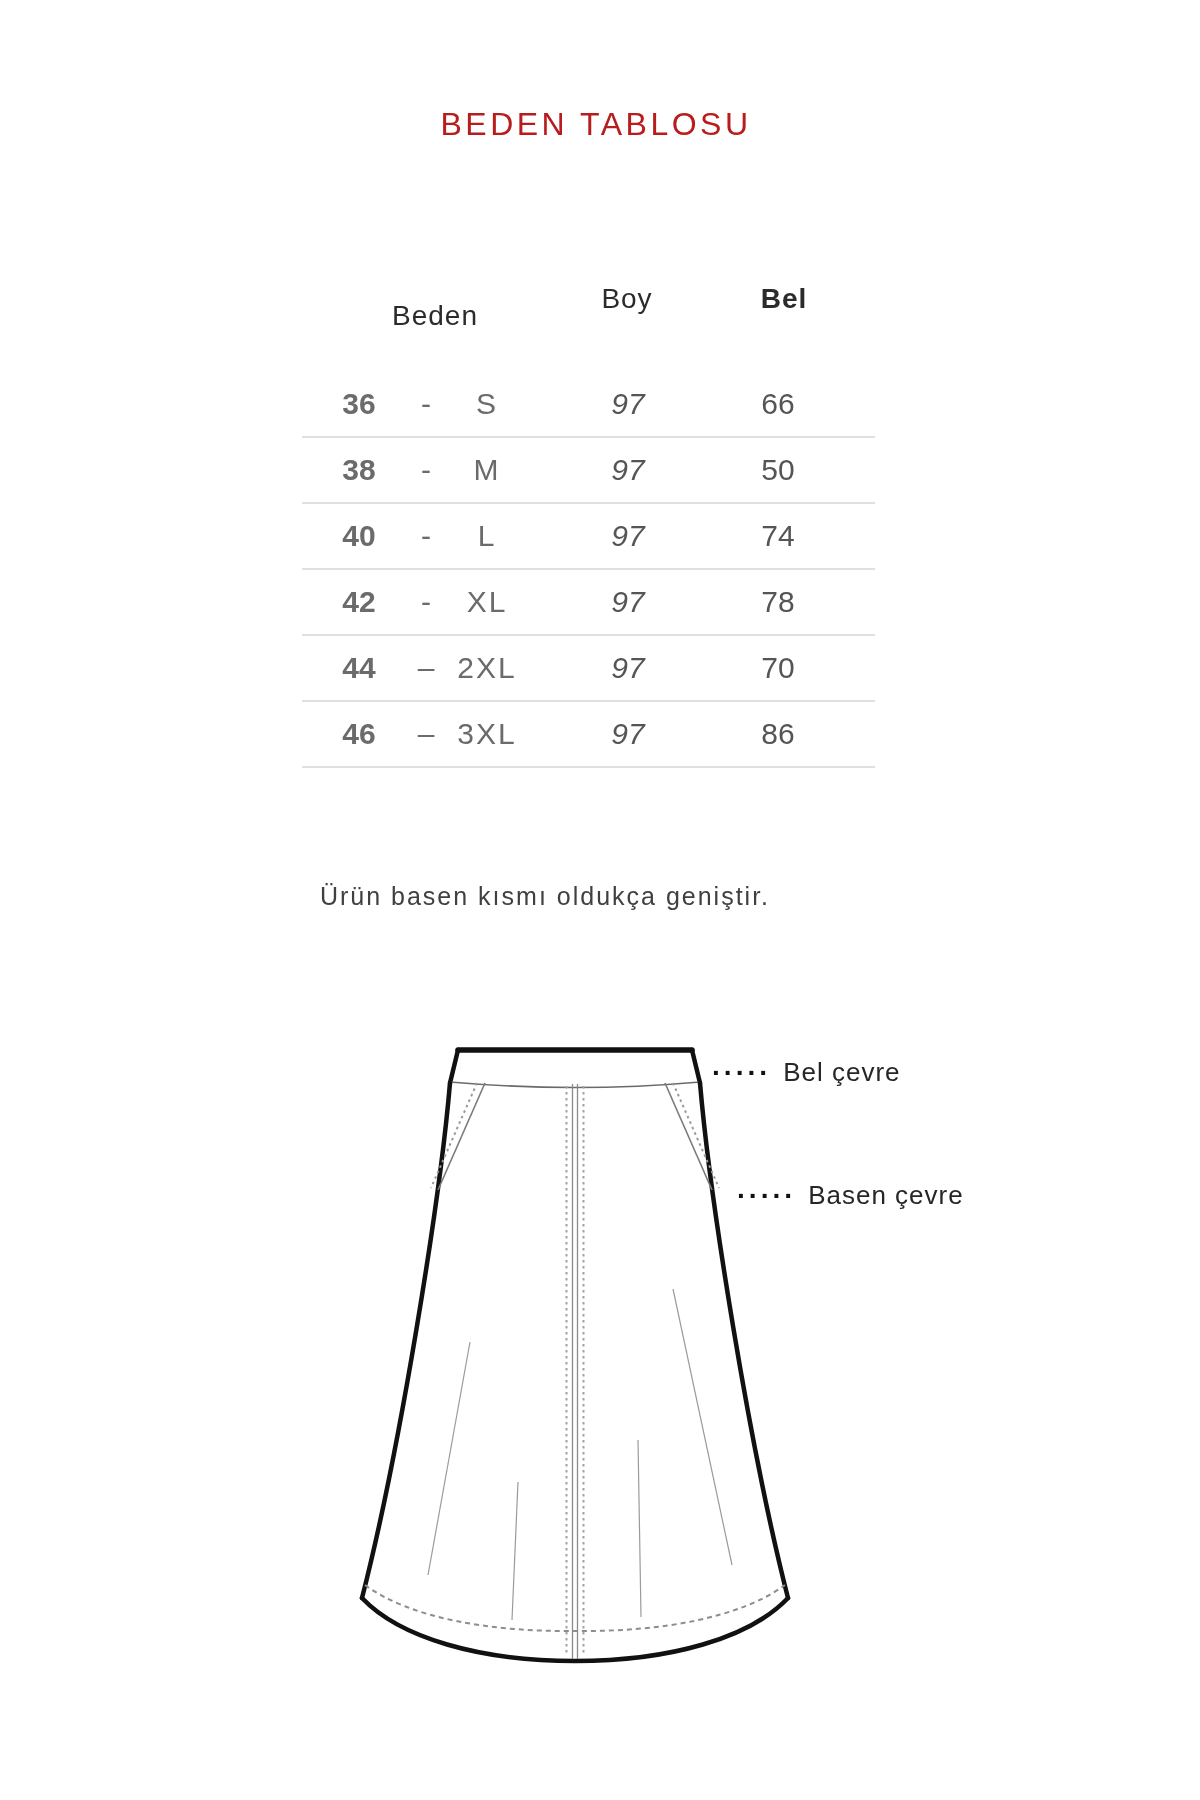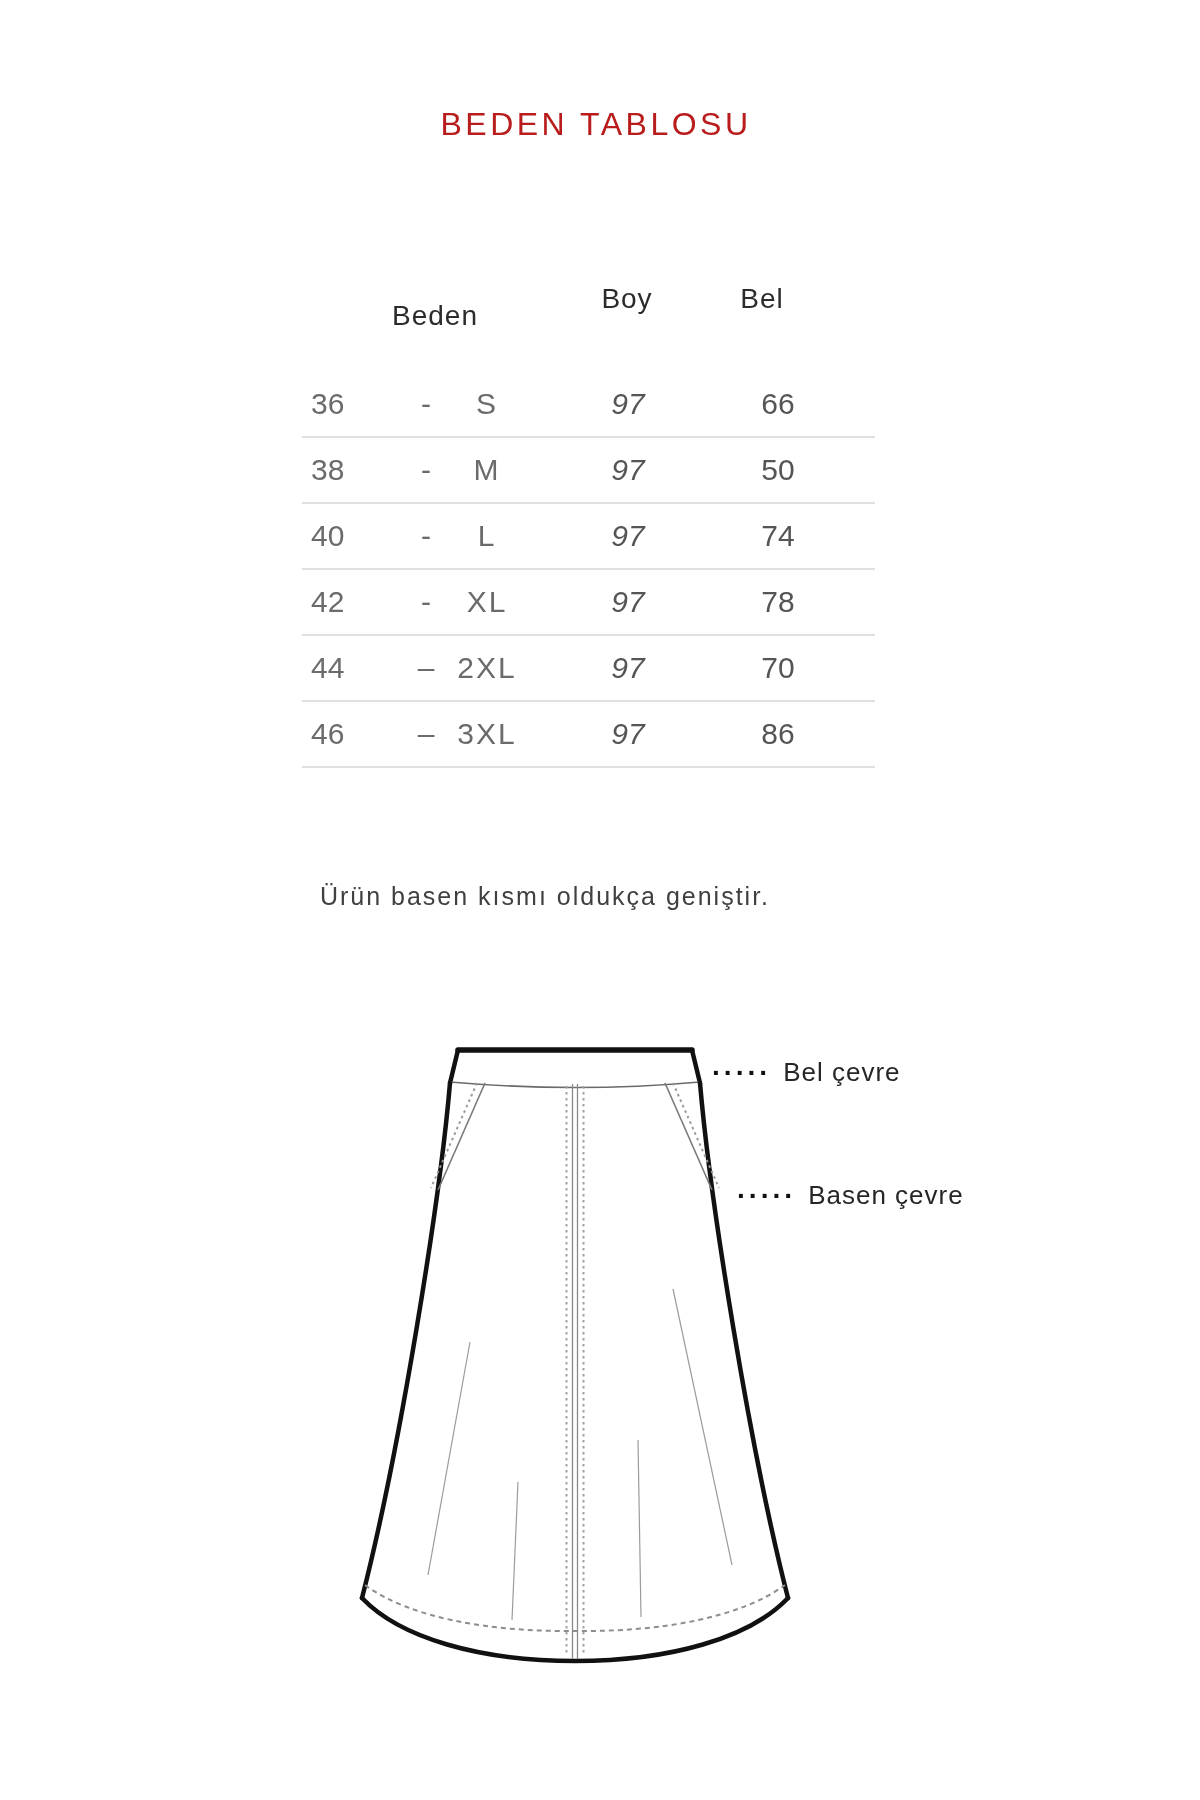--- a/index.html
+++ b/index.html
@@ -12,27 +12,27 @@
     position:absolute;left:96px;top:106px;width:1000px;
     text-align:center;font-size:32px;font-weight:400;
     letter-spacing:3.5px;color:#b91c1c;
   }
   
   .size-table{position:absolute;left:302px;top:283px;width:573px;}
   .t-head{position:relative;height:40px;font-size:28px;color:#2b2b2b;}
   .t-head span{position:absolute;top:0;transform:translateX(-50%);letter-spacing:1px;}
   .h-size{left:133px;margin-top:17px;}
   .h-boy{left:325px;}
-  .h-bel{left:460px;}
+  .h-bel{left:482px;font-weight:bold;}
   .t-rows{margin-top:49px;}
   .t-row{position:relative;height:64px;border-bottom:2px solid #e0e0e0;
          font-size:30px;color:#5c5c5c;}
   .t-row .cell-size{position:absolute;left:9px;top:0;width:218px;height:64px;
          display:flex;align-items:center;color:#6b6b6b;}
-  .cell-size .num{display:inline-block;width:96px;text-align:left;}
+  .cell-size .num{display:inline-block;width:96px;text-align:center;font-weight:bold;}
   .cell-size .dash{display:inline-block;width:38px;text-align:center;}
   .cell-size .intl{display:inline-block;width:84px;text-align:center;letter-spacing:2px;}
   .t-row .cell-boy,.t-row .cell-bel{
     position:absolute;top:0;height:64px;display:flex;align-items:center;
     transform:translateX(-50%);color:#555555;}
   .t-row .cell-boy{left:326px;font-style:italic;}
   .t-row .cell-bel{left:476px;}
   
   .note{
     position:absolute;left:45px;top:880px;width:1000px;text-align:center;

